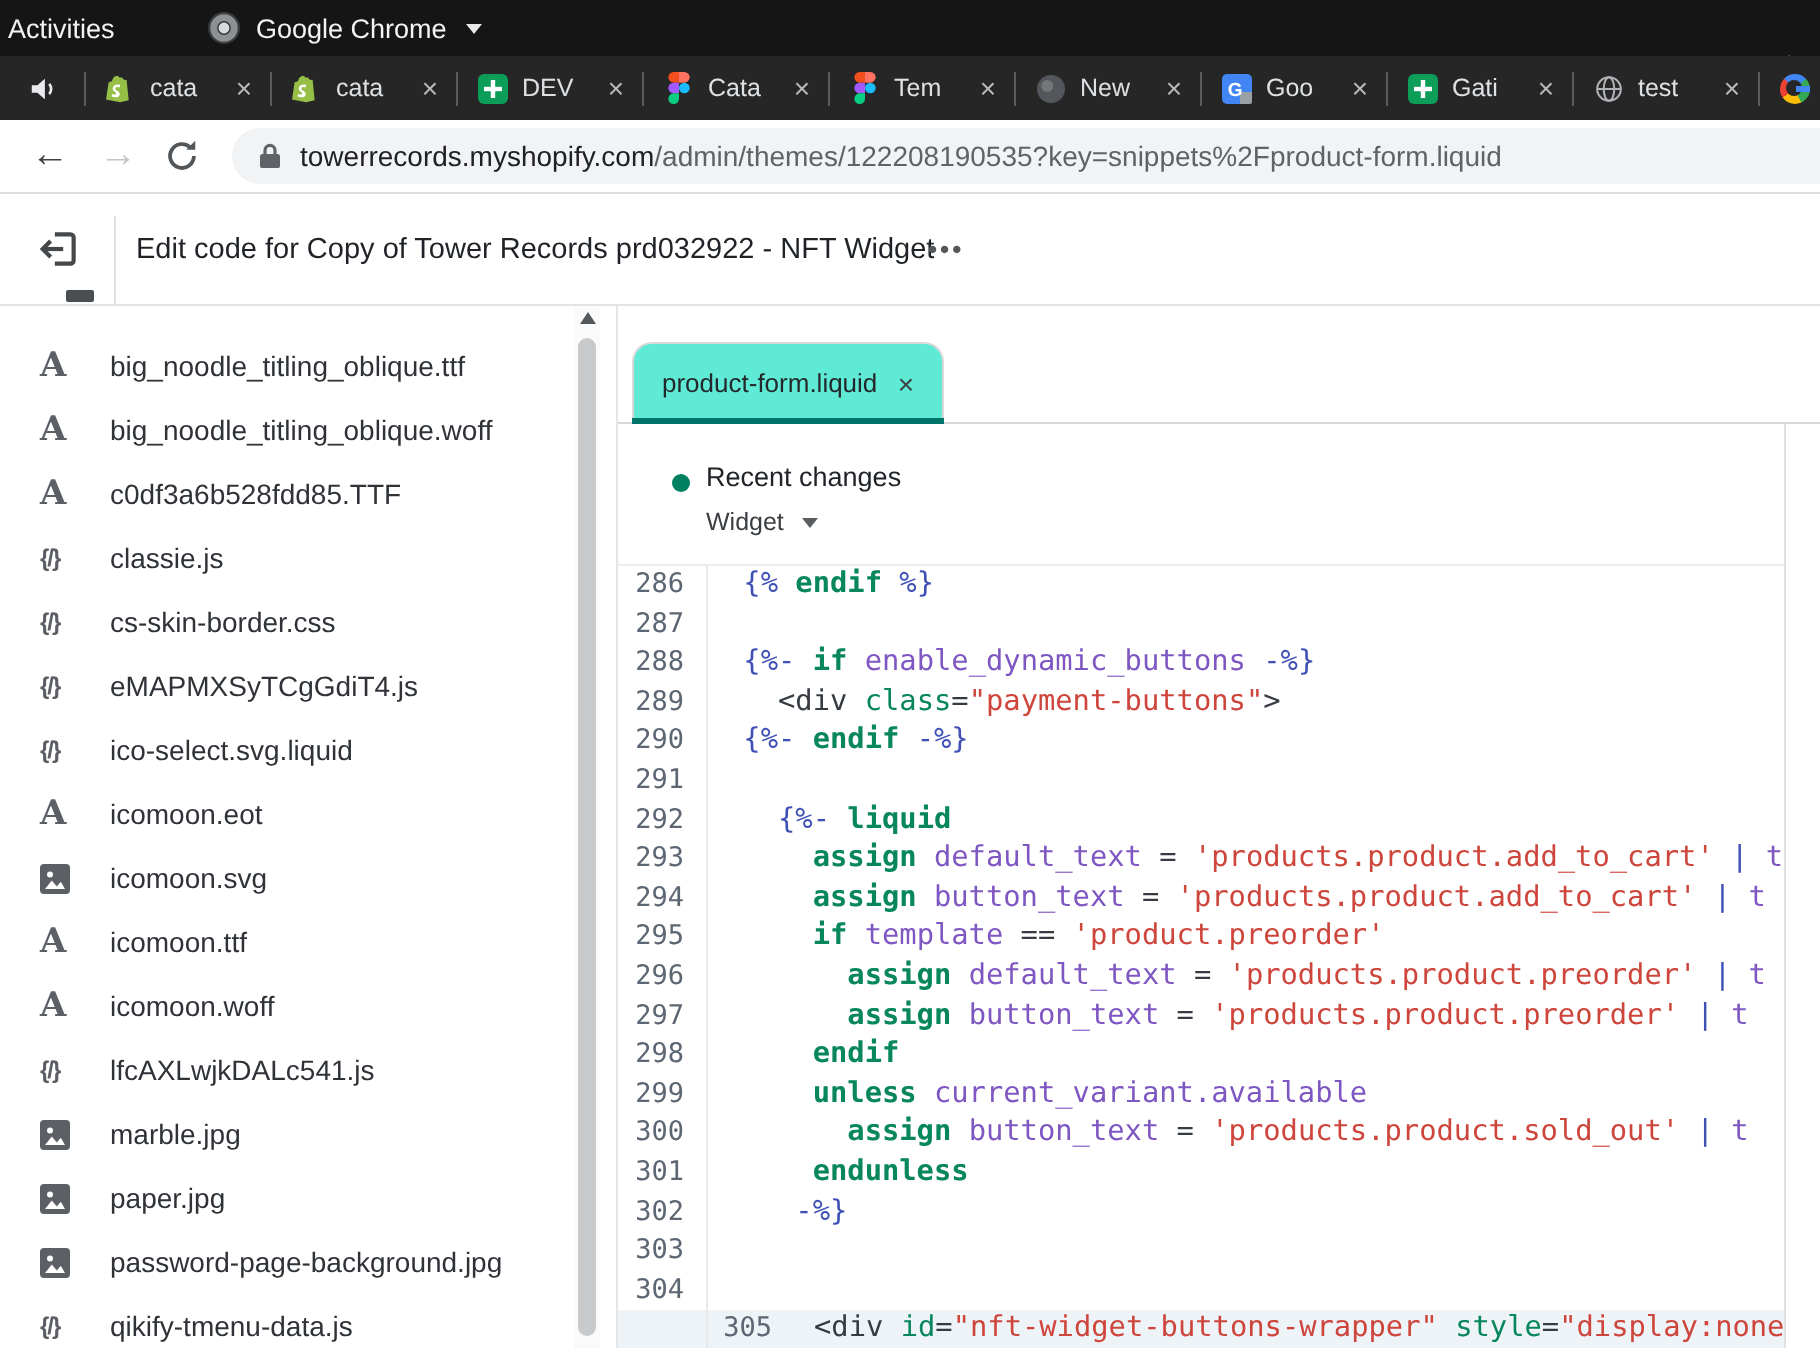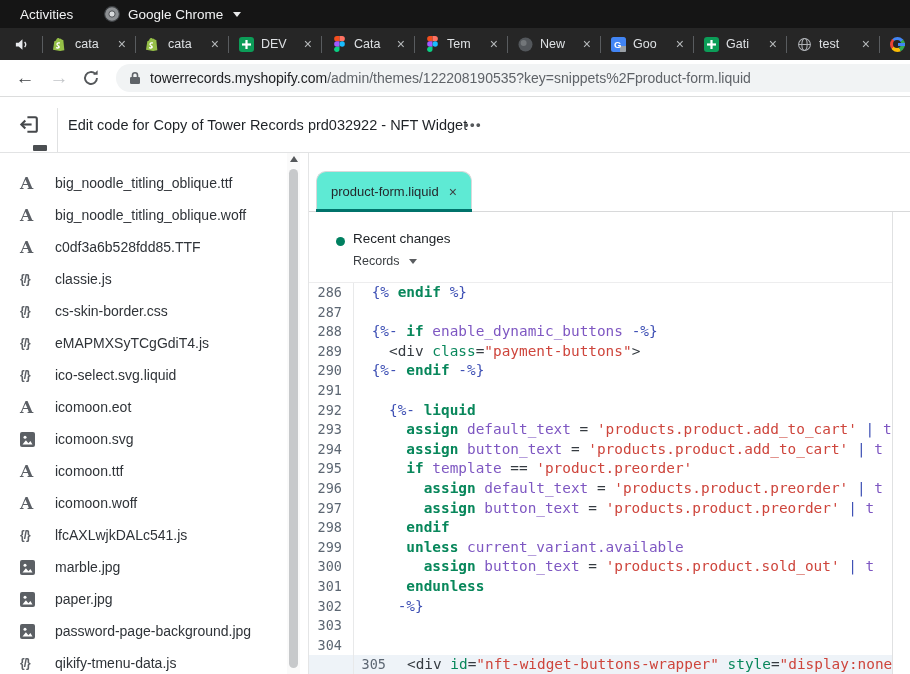--- a/index.html
+++ b/index.html
@@ -1,21 +1,21 @@
 <!DOCTYPE html>
 <html><head>
 <meta charset="utf-8">
 <style>
   html,body{margin:0;padding:0;background:#dfdfdf;}
   .stage{position:relative;width:910px;height:674px;background:#fff;overflow:hidden;
          font-family:"Liberation Sans",sans-serif;-webkit-font-smoothing:antialiased;}
   
   .topbar{position:absolute;top:0;left:0;right:0;height:28px;background:#151515;color:#f2f3f4;
           display:flex;align-items:center;font-size:13.5px;}
-  .activities{margin-left:20px;}
+  .activities{margin-left:4px;}
   .chrome-menu{position:absolute;left:104px;display:flex;align-items:center;gap:8px;}
   .menucaret{width:0;height:0;border-left:4.5px solid transparent;border-right:4.5px solid transparent;
              border-top:5.5px solid #e8e9ea;margin-left:2px;}
   .clock{position:absolute;left:891px;white-space:nowrap;font-size:13px;margin-top:36px;}
   
   .tabstrip{position:absolute;top:28px;left:0;right:0;height:32px;background:#262626;
             display:flex;align-items:center;overflow:hidden;}
   .audio-tab{width:42px;height:32px;display:flex;align-items:center;justify-content:center;flex:none;}
   .tabsep{width:1px;height:17px;background:#595c5f;flex:none;}
   .tab{height:32px;width:92px;box-sizing:border-box;display:flex;align-items:center;
@@ -389,21 +389,21 @@
           <span class="etab-label">product-form.liquid</span>
           <span class="etab-close">×</span>
         </div>
         <div class="etab-underline"></div>
       </div>
       <div class="editor-body">
         <div class="changespanel">
           <span class="cdot"></span>
           <span class="clabel">Recent changes</span>
           <span class="cversion">
-            <span>Records</span>
+            <span>Widget</span>
             <span class="vcaret"></span>
           </span>
         </div>
         <div class="codearea">
           <div class="gutterline"></div>
           <div>
               <div class="cm-line">
                 <span class="lnum">286</span>
                 <span class="ltext"><span class="tk-p"> </span><span class="tk-d">{%</span><span class="tk-p"> </span><span class="tk-k">endif</span><span class="tk-p"> </span><span class="tk-d">%}</span></span>
               </div>

